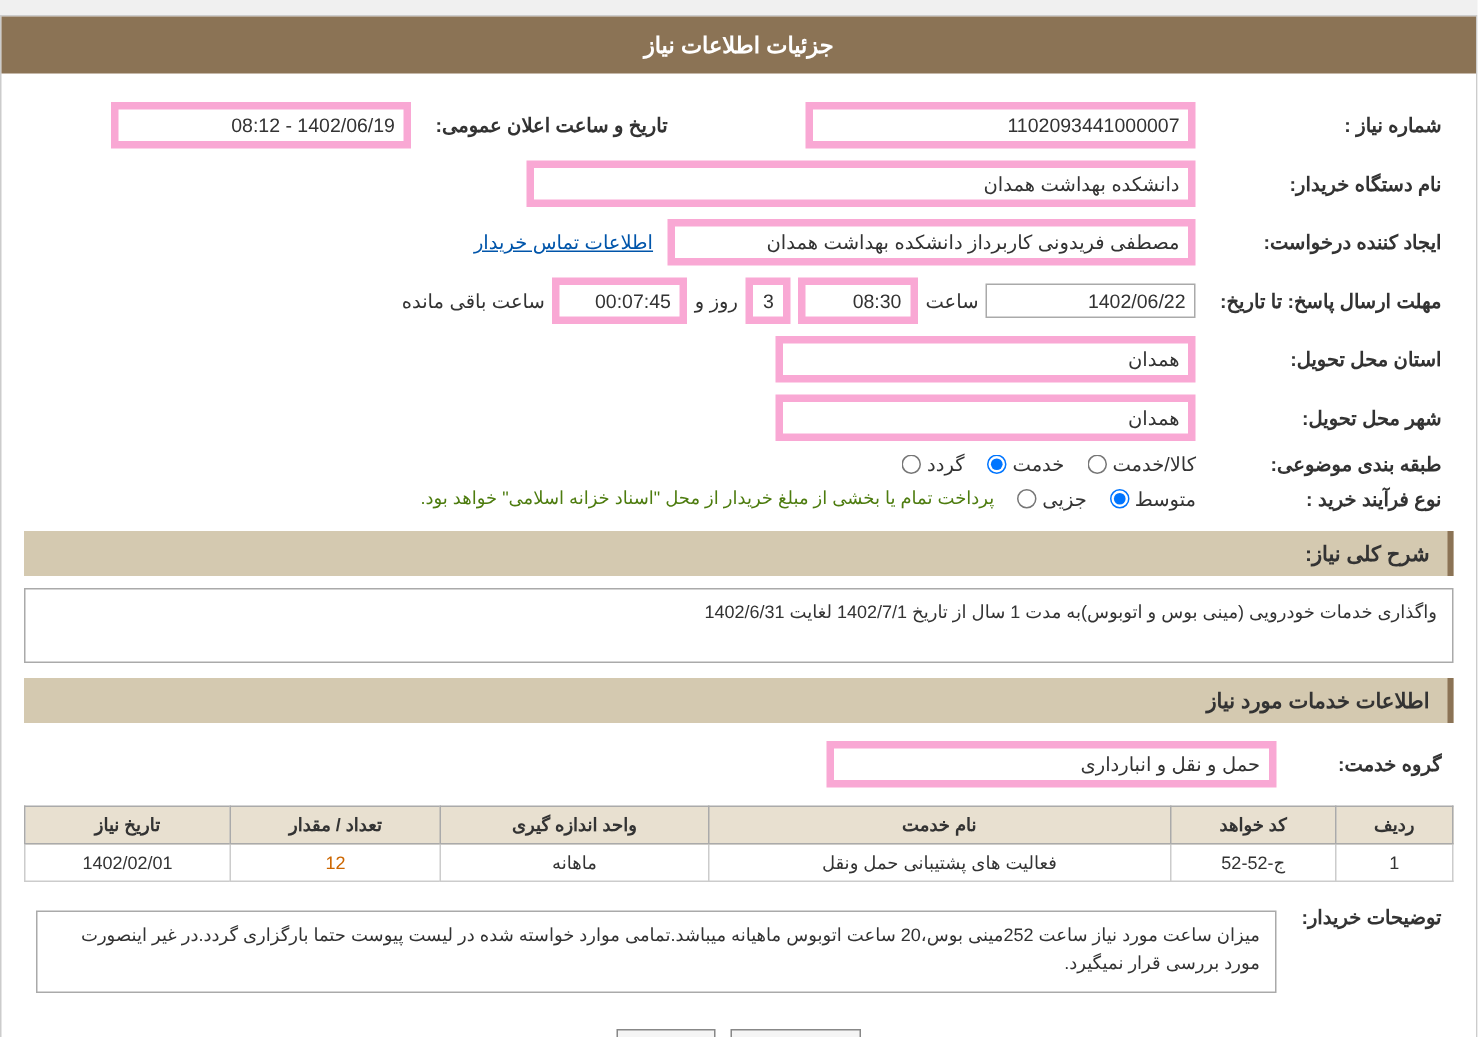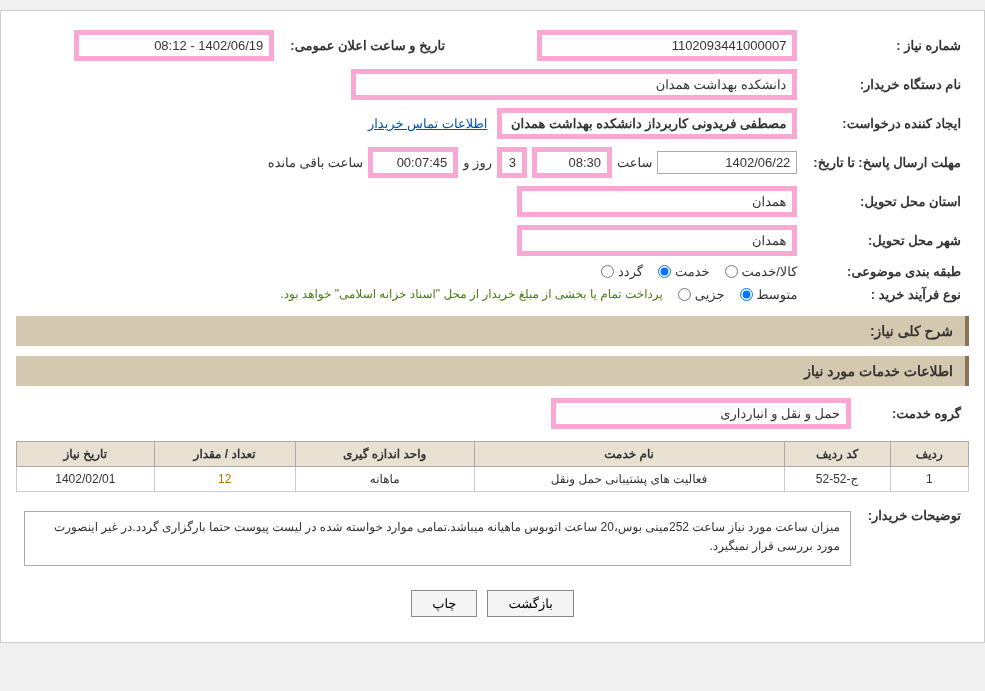--- a/index.html
+++ b/index.html
@@ -151,20 +151,21 @@
       display: flex;
       align-items: center;
       gap: 5px;
       direction: rtl;
     }
   </style>
 </head>
 <body>
 
 <div class="page-container">
+  <div class="page-header">جزئیات اطلاعات نیاز</div>
 
   <div class="content">
 
     <table class="info-grid">
       <tbody>
           <tr>
         <td class="label-cell">شماره نیاز :</td>
         <td class="value-cell">
           <div class="input-box input-wide">1102093441000007</div>
         </td>
@@ -178,21 +179,21 @@
         <td class="label-cell">نام دستگاه خریدار:</td>
         <td class="value-cell" colspan="3">
           <div class="input-box" style="width:446px;">دانشکده بهداشت همدان</div>
         </td>
       </tr>
 
       <tr>
         <td class="label-cell">ایجاد کننده درخواست:</td>
         <td class="value-cell" colspan="3">
           <div style="display:flex; align-items:center; gap:10px; direction:rtl;">
-            <div class="input-box" style="width:300px;font-weight:bold;">مصطفی فریدونی کاربرداز دانشکده بهداشت همدان</div>
+            <div class="input-box" style="width:352px;">مصطفی فریدونی کاربرداز دانشکده بهداشت همدان</div>
             <span class="link-blue">اطلاعات تماس خریدار</span>
           </div>
         </td>
       </tr>
 
       <tr>
         <td class="label-cell">مهلت ارسال پاسخ: تا تاریخ:</td>
         <td class="value-cell" colspan="3">
           <div class="time-row">
             <div class="input-box date-field">1402/06/22</div>
@@ -257,41 +258,42 @@
             <span style="font-size:12px; color:#4d7c0f;">پرداخت تمام یا بخشی از مبلغ خریدار از محل "اسناد خزانه اسلامی" خواهد بود.</span>
           </div>
         </td>
       </tr>
     </tbody>
       </table>
 
     <div class="section-header">
       <span>شرح کلی نیاز:</span>
     </div>
+    <div class="note-box" style="min-height:50px;">واگذاری خدمات خودرویی (مینی بوس و اتوبوس)به مدت 1 سال از تاریخ 1402/7/1 لغایت 1402/6/31</div>
 
     <div class="section-header">
       <span>اطلاعات خدمات مورد نیاز</span>
     </div>
 
     <table class="info-grid" style="margin-bottom:8px;">
       <tbody>
           <tr>
         <td class="label-cell" style="width:110px;">گروه خدمت:</td>
         <td class="value-cell">
           <div class="input-box" style="width:300px;">حمل و نقل و انبارداری</div>
         </td>
       </tr>
     </tbody>
       </table>
 
     <table class="services-table">
       <thead>
         <tr>
           <th>ردیف</th>
-          <th>کد ردیف</th>
+          <th>کد خواهد</th>
           <th>نام خدمت</th>
           <th>واحد اندازه گیری</th>
           <th>تعداد / مقدار</th>
           <th>تاریخ نیاز</th>
         </tr>
       </thead>
       <tbody>
         <tr>
           <td>1</td>
           <td>ج-52-52</td>

